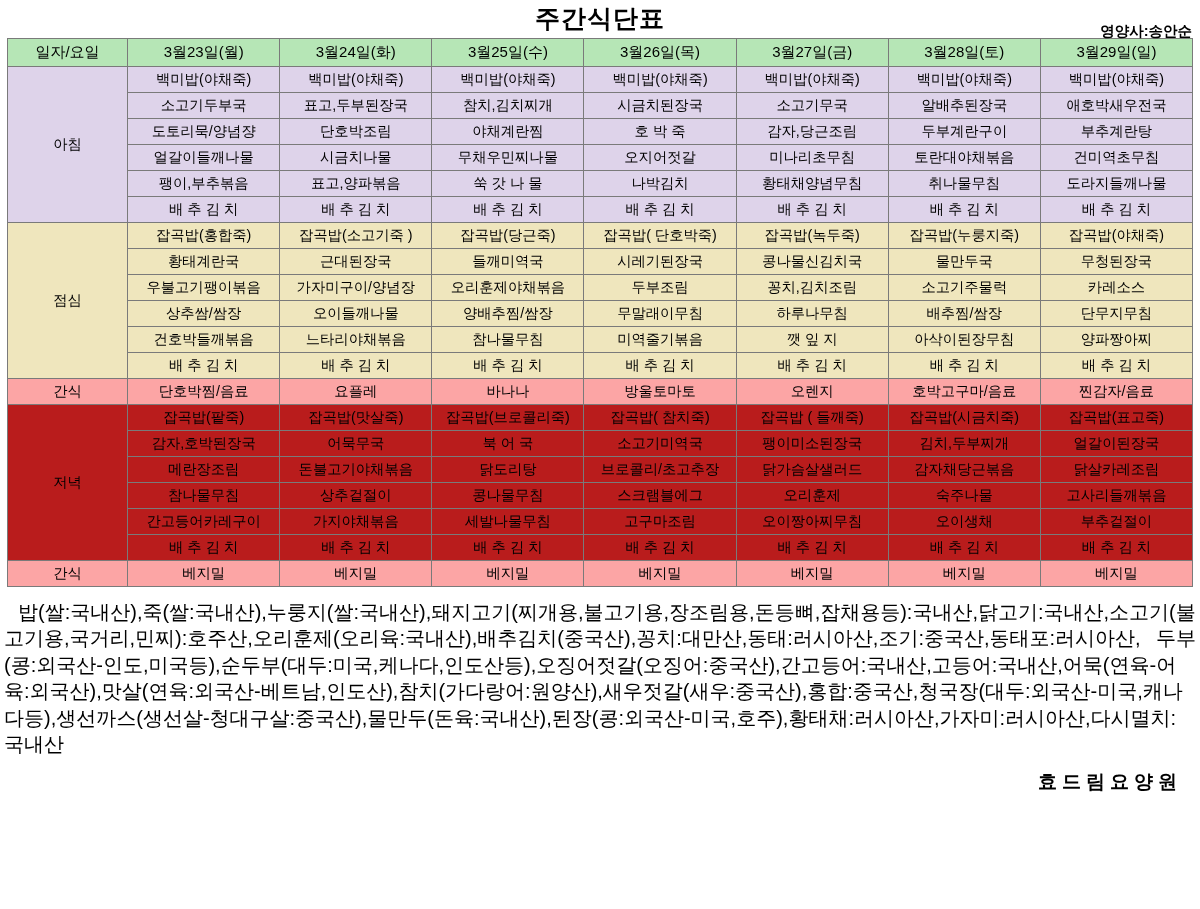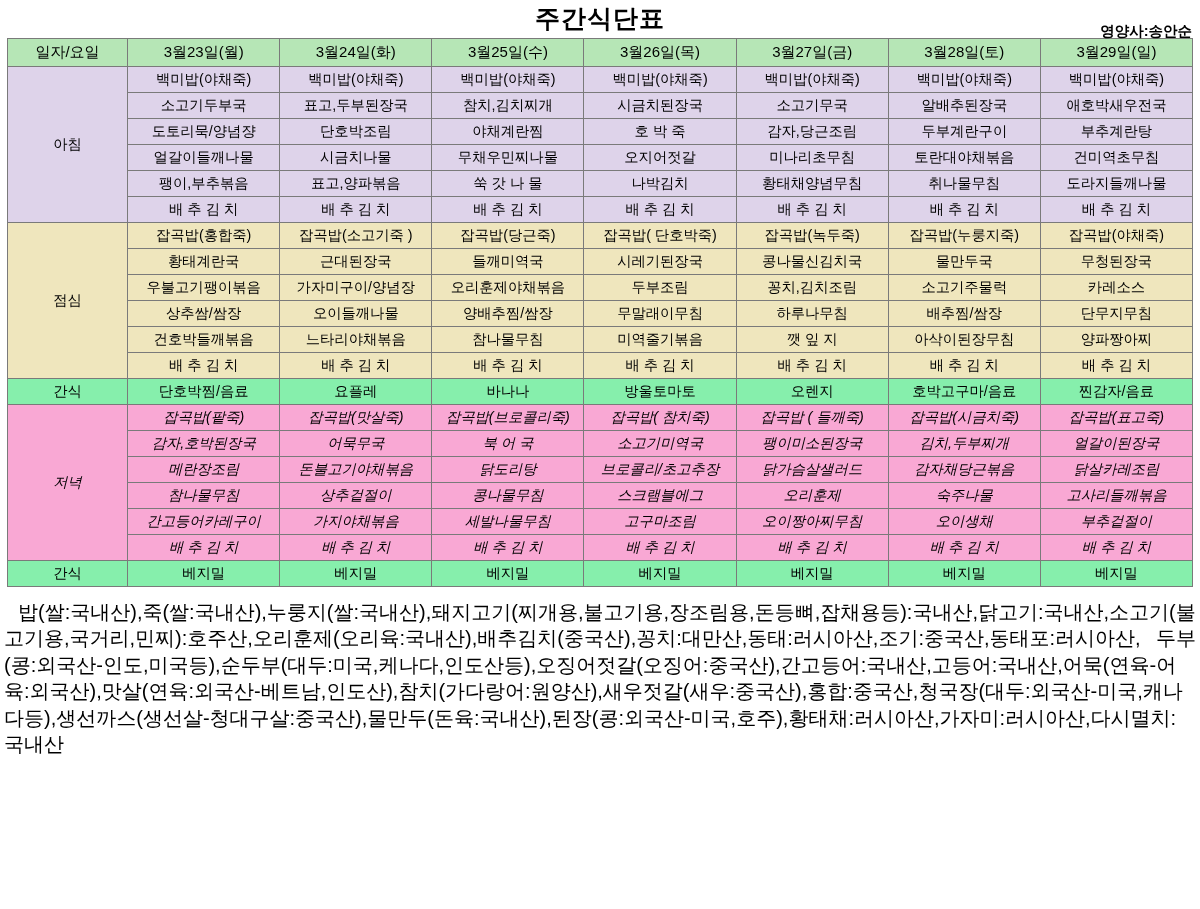--- a/index.html
+++ b/index.html
@@ -60,22 +60,22 @@
     background: #b6e6b6;
     height: 28px;
     font-size: 15px;
   }
   col.label-col { width: 120px; }
   col.day-col { width: 152px; }
 
   
   .bg-breakfast { background: #ded3ea; }
   .bg-lunch { background: #efe6bd; }
-  .bg-dinner { background: #f9a8d4; font-style: italic; }
-  .bg-snack { background: #86efac; }
+  .bg-dinner { background: #b91c1c; }
+  .bg-snack { background: #fca5a5; }
 
   .meal-label {
     font-size: 15px;
   }
   .note {
     font-size: 14.5px;
     margin: 5px 0 0 4px;
   }
   .origin {
     font-size: 20px;
@@ -310,14 +310,15 @@
           <td class="bg-snack">베지밀</td>
           <td class="bg-snack">베지밀</td>
           <td class="bg-snack">베지밀</td>
         </tr>
       </tbody>
   </table>
 
 
   <div class="origin"><span class="indent"></span><span>밥(쌀:국내산),죽(쌀:국내산),누룽지(쌀:국내산),돼지고기(찌개용,불고기용,장조림용,돈등뼈,잡채용등):국내산,닭고기:국내산,소고기(불고기용,국거리,민찌):호주산,오리훈제(오리육:국내산),배추김치(중국산),꽁치:대만산,동태:러시아산,조기:중국산,동태포:러시아산, 두부(콩:외국산-인도,미국등),순두부(대두:미국,케나다,인도산등),오징어젓갈(오징어:중국산),간고등어:국내산,고등어:국내산,어묵(연육-어육:외국산),맛살(연육:외국산-베트남,인도산),참치(가다랑어:원양산),새우젓갈(새우:중국산),홍합:중국산,청국장(대두:외국산-미국,캐나다등),생선까스(생선살-청대구살:중국산),물만두(돈육:국내산),된장(콩:외국산-미국,호주),황태채:러시아산,가자미:러시아산,다시멸치:국내산</span></div>
 
+  <div class="facility">효드림요양원</div>
 
 </div>
 
 </body></html>

